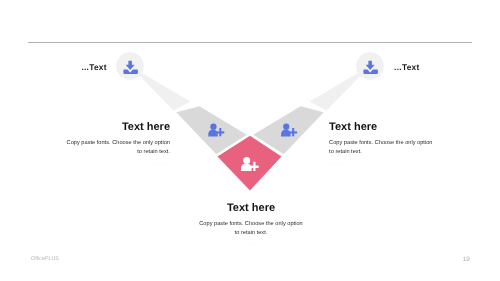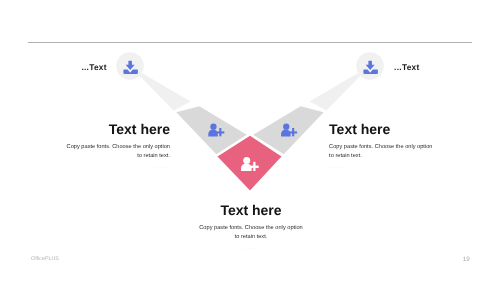--- a/index.html
+++ b/index.html
@@ -6,21 +6,21 @@
   body{width:500px;height:281px;font-family:"Liberation Sans",sans-serif;overflow:hidden;-webkit-font-smoothing:antialiased;text-rendering:geometricPrecision;}
   .slide{position:relative;width:431px;height:281px;background:#fff;}
   .divider{position:absolute;left:27.5px;top:41.8px;width:444.8px;height:1px;background:#b0b0b0;}
   .svgwrap{position:absolute;left:0;top:0;width:500px;height:281px;}
 
   .tlabel{position:absolute;font-weight:bold;color:#1c1c1c;font-size:8.3px;white-space:nowrap;letter-spacing:0.3px;}
   .tlabel.l{left:81.4px;top:61.6px;}
   .tlabel.r{left:394.1px;top:61.6px;}
 
   .blk{position:absolute;}
-  .blk .h{font-weight:bold;color:#141414;font-size:14px;white-space:nowrap;letter-spacing:0px;}
+  .blk .h{font-weight:bold;color:#141414;font-size:11px;white-space:nowrap;letter-spacing:0px;}
   .blk .p{color:#2e2e2e;font-size:5.62px;line-height:8.9px;letter-spacing:0.02px;margin-top:6.2px;}
   .blk .dots{color:#e6e6e6;font-size:5.6px;letter-spacing:0.55px;margin-top:4.2px;line-height:5px;}
 
   #blk-left{left:63px;top:121px;width:107px;text-align:right;}
   #blk-right{left:329.1px;top:121px;width:107px;text-align:left;}
   #blk-bottom{left:197.5px;top:202px;width:107px;text-align:center;}
 
   .footer-left{position:absolute;left:31.1px;top:255.6px;color:#b4b4b4;font-size:5.3px;letter-spacing:0.02px;}
   .footer-right{position:absolute;left:462.7px;top:256.3px;color:#aaaaaa;font-size:6.3px;}
 </style>

